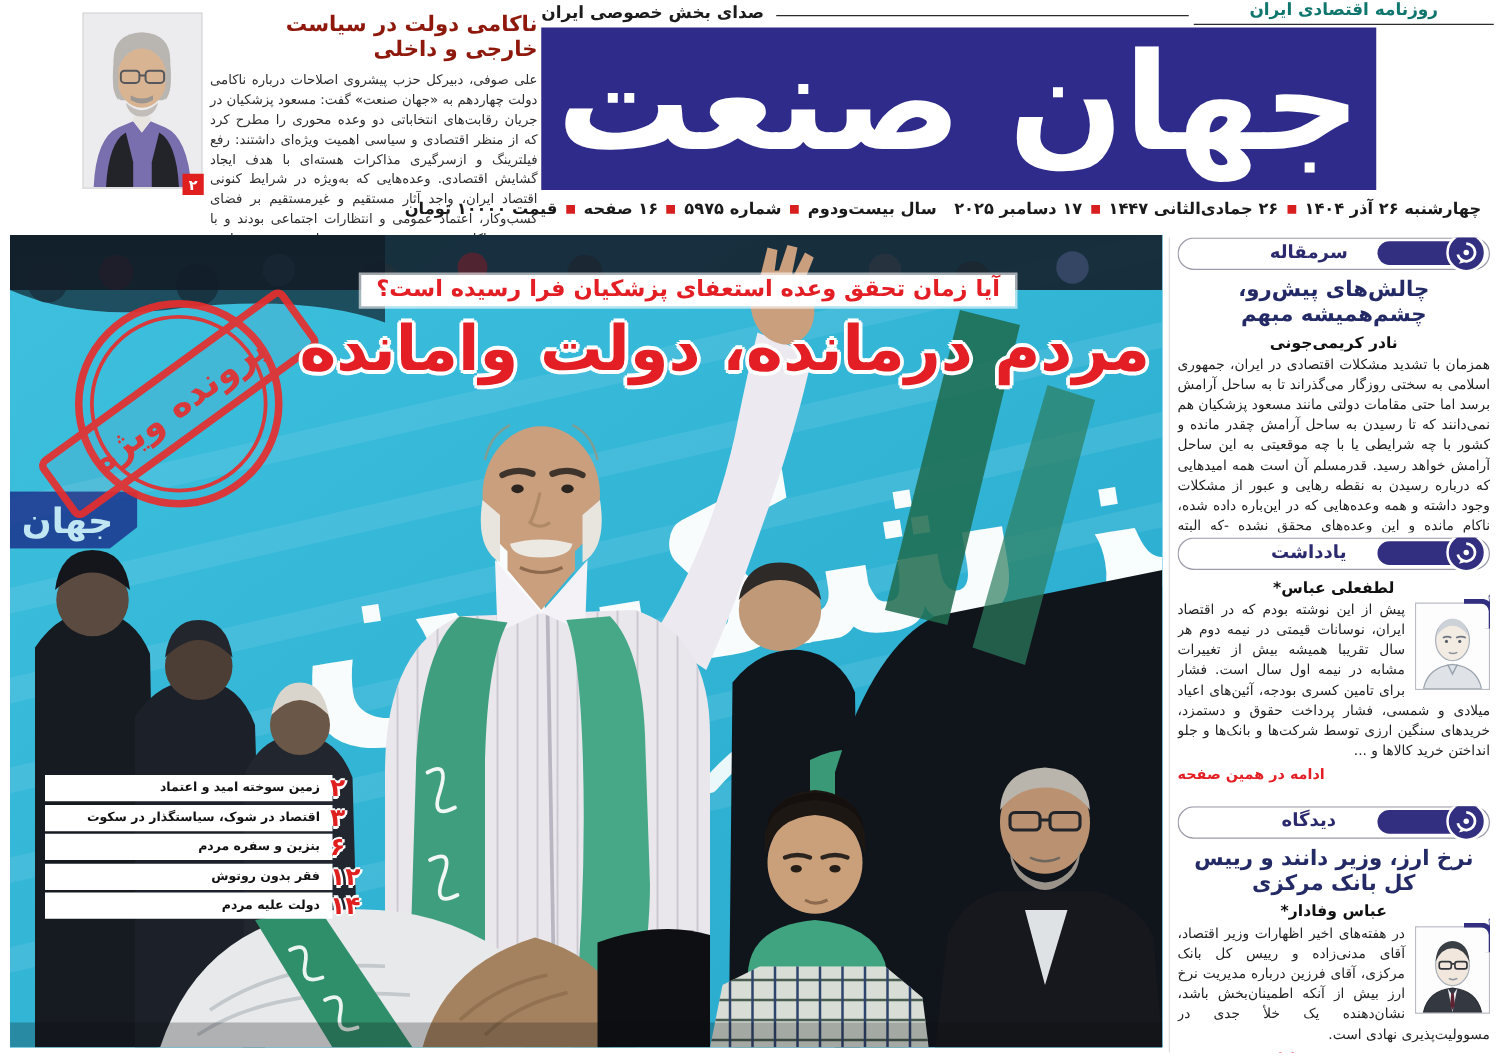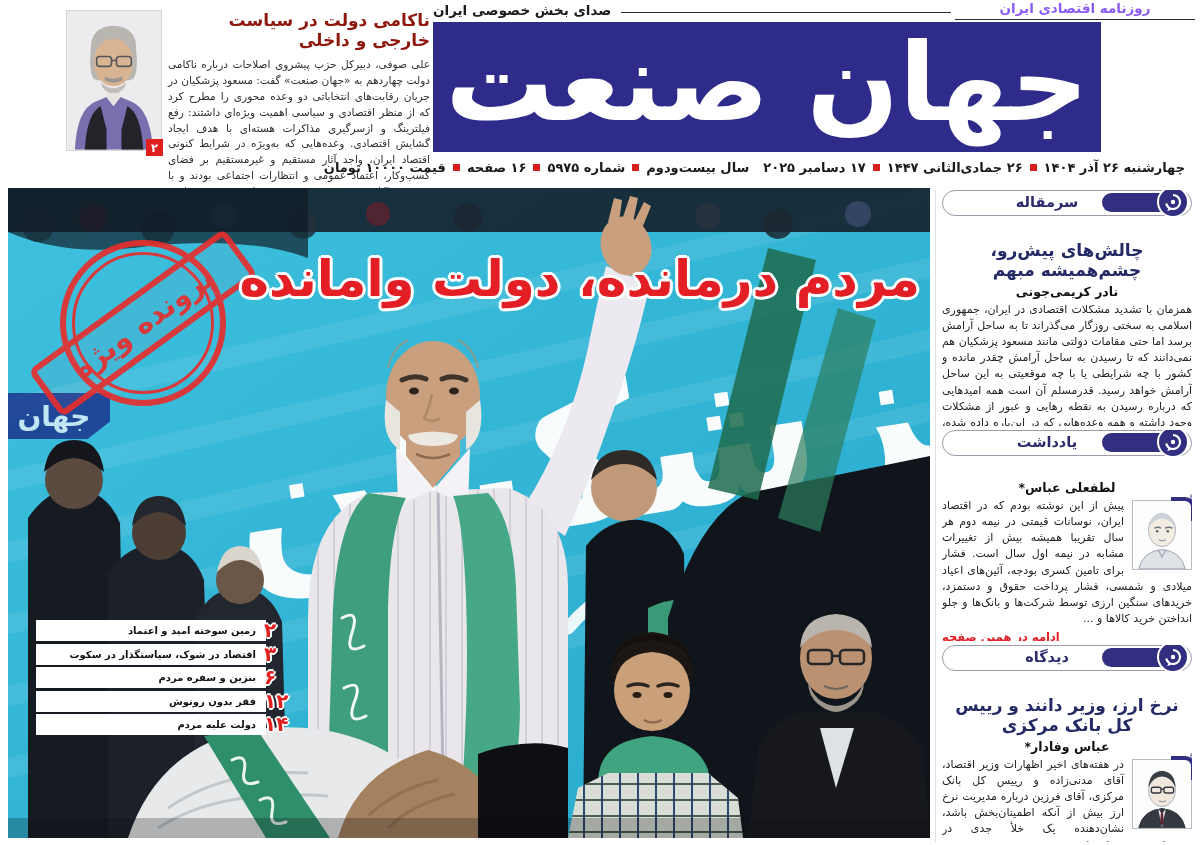--- a/index.html
+++ b/index.html
@@ -5,21 +5,21 @@
   html,body{margin:0;padding:0;background:#fff;}
   *{box-sizing:border-box;}
   body{font-family:"DejaVu Sans",sans-serif;}
   #page{position:relative;width:1200px;height:845px;background:#fff;overflow:hidden;margin:0 auto;}
 
   
   .tagline-center{position:absolute;left:433px;top:1px;width:518px;height:18px;display:flex;align-items:center;}
   .tagline-center .txt{direction:rtl;font-size:13.5px;font-weight:bold;color:#1c1c1c;white-space:nowrap;}
   .tagline-center .rule{flex:1;border-top:1.6px solid #2b2b2b;margin-left:10px;margin-top:4px;}
   .tagline-right{position:absolute;left:955px;top:0;width:240px;height:20px;border-bottom:1.6px solid #2b2b2b;
-    direction:rtl;text-align:center;font-size:13.5px;font-weight:bold;color:#8b5cf6;}
+    direction:rtl;text-align:center;font-size:13.5px;font-weight:bold;color:#0f766e;}
   .masthead{position:absolute;left:433px;top:22px;width:668px;height:130px;background:#2e2b8a;
     display:flex;align-items:center;justify-content:center;overflow:hidden;}
   .masthead .mast-title{color:#fff;font-size:108px;font-weight:bold;direction:rtl;white-space:nowrap;
     line-height:1;margin-top:-8px;letter-spacing:-2px;}
   .dateline{position:absolute;left:433px;top:156px;width:759px;height:22px;display:flex;direction:rtl;
     align-items:center;font-size:13px;font-weight:bold;color:#1a1a1a;gap:7px;}
   .dateline .tick{width:18px;border-top:1.6px solid #2b2b2b;}
   .dateline .fill{flex:1;border-top:1.6px solid #2b2b2b;}
   .dateline .grp{display:flex;direction:rtl;align-items:center;gap:7px;white-space:nowrap;}
   .sq{display:inline-block;width:7px;height:7px;background:#d81f1f;}
@@ -60,21 +60,21 @@
   .numrow .n{position:absolute;left:228px;top:-2px;color:#e01f1f;font-size:20px;font-weight:bold;direction:rtl;
     text-shadow:-2px 0 0 #fff,2px 0 0 #fff,0 -2px 0 #fff,0 2px 0 #fff,1px 1px 0 #fff,-1px -1px 0 #fff;}
 
   
   .col{position:absolute;left:942px;top:190px;width:250px;height:652px;}
   .col:before{content:"";position:absolute;left:-7px;top:0;height:100%;border-left:1px solid #e0e0e3;}
   .sec{position:absolute;left:0;width:250px;overflow:hidden;}
   .sec-1{top:0;height:236px;}
   .sec-2{top:240px;height:211px;}
   .sec-3{top:455px;height:197px;}
-  .pill{position:relative;height:26px;border:1.5px solid #9b9baa;border-radius:13px;background:#fff;margin-bottom:24px;}
+  .pill{position:relative;height:26px;border:1.5px solid #9b9baa;border-radius:13px;background:#fff;margin-bottom:6px;}
   .pill .cap{position:absolute;right:15px;top:2px;width:74px;height:19px;background:#332f80;border-radius:10px;}
   .pill .circ{position:absolute;right:2px;top:-5px;width:32px;height:32px;border-radius:50%;background:#332f80;
     border:2px solid #fff;display:flex;align-items:center;justify-content:center;}
   .pill .lbl{position:absolute;left:0;right:40px;top:0;height:23px;line-height:23px;text-align:center;
     direction:rtl;font-size:14.5px;font-weight:bold;color:#2c2a6e;}
   .sec .title{direction:rtl;text-align:center;font-size:17px;font-weight:bold;color:#232a65;line-height:1.2;margin:2px 0 3px;}
   .sec .author{direction:rtl;text-align:center;font-size:12.5px;font-weight:bold;color:#111;margin-bottom:3px;}
   .sec .body{direction:rtl;text-align:justify;font-size:11px;line-height:1.47;color:#222;}
   .pframe{float:right;width:60px;height:70px;border:1px solid #b9bcc4;background:#fff;margin:2px 0 4px 8px;position:relative;}
   .pframe .corner{position:absolute;right:-4px;top:-4px;width:24px;height:24px;border-top:4px solid #332f80;
@@ -311,20 +311,21 @@
       <div class="ring2"></div>
       <div class="band">
         <span>پرونده ویژه</span>
       </div>
     </div>
 
     <div class="watermark">
       <span>جهان</span>
     </div>
 
+    <div class="kicker">آیا زمان تحقق وعده استعفای پزشکیان فرا رسیده است؟</div>
     <div class="headline">مردم درمانده، دولت وامانده</div>
 
     <div class="numlist">
       <div class="numrow">
         <div class="strip">زمین سوخته امید و اعتماد</div>
         <div class="n">۲</div>
       </div>
       <div class="numrow">
         <div class="strip">اقتصاد در شوک، سیاستگذار در سکوت</div>
         <div class="n">۳</div>

